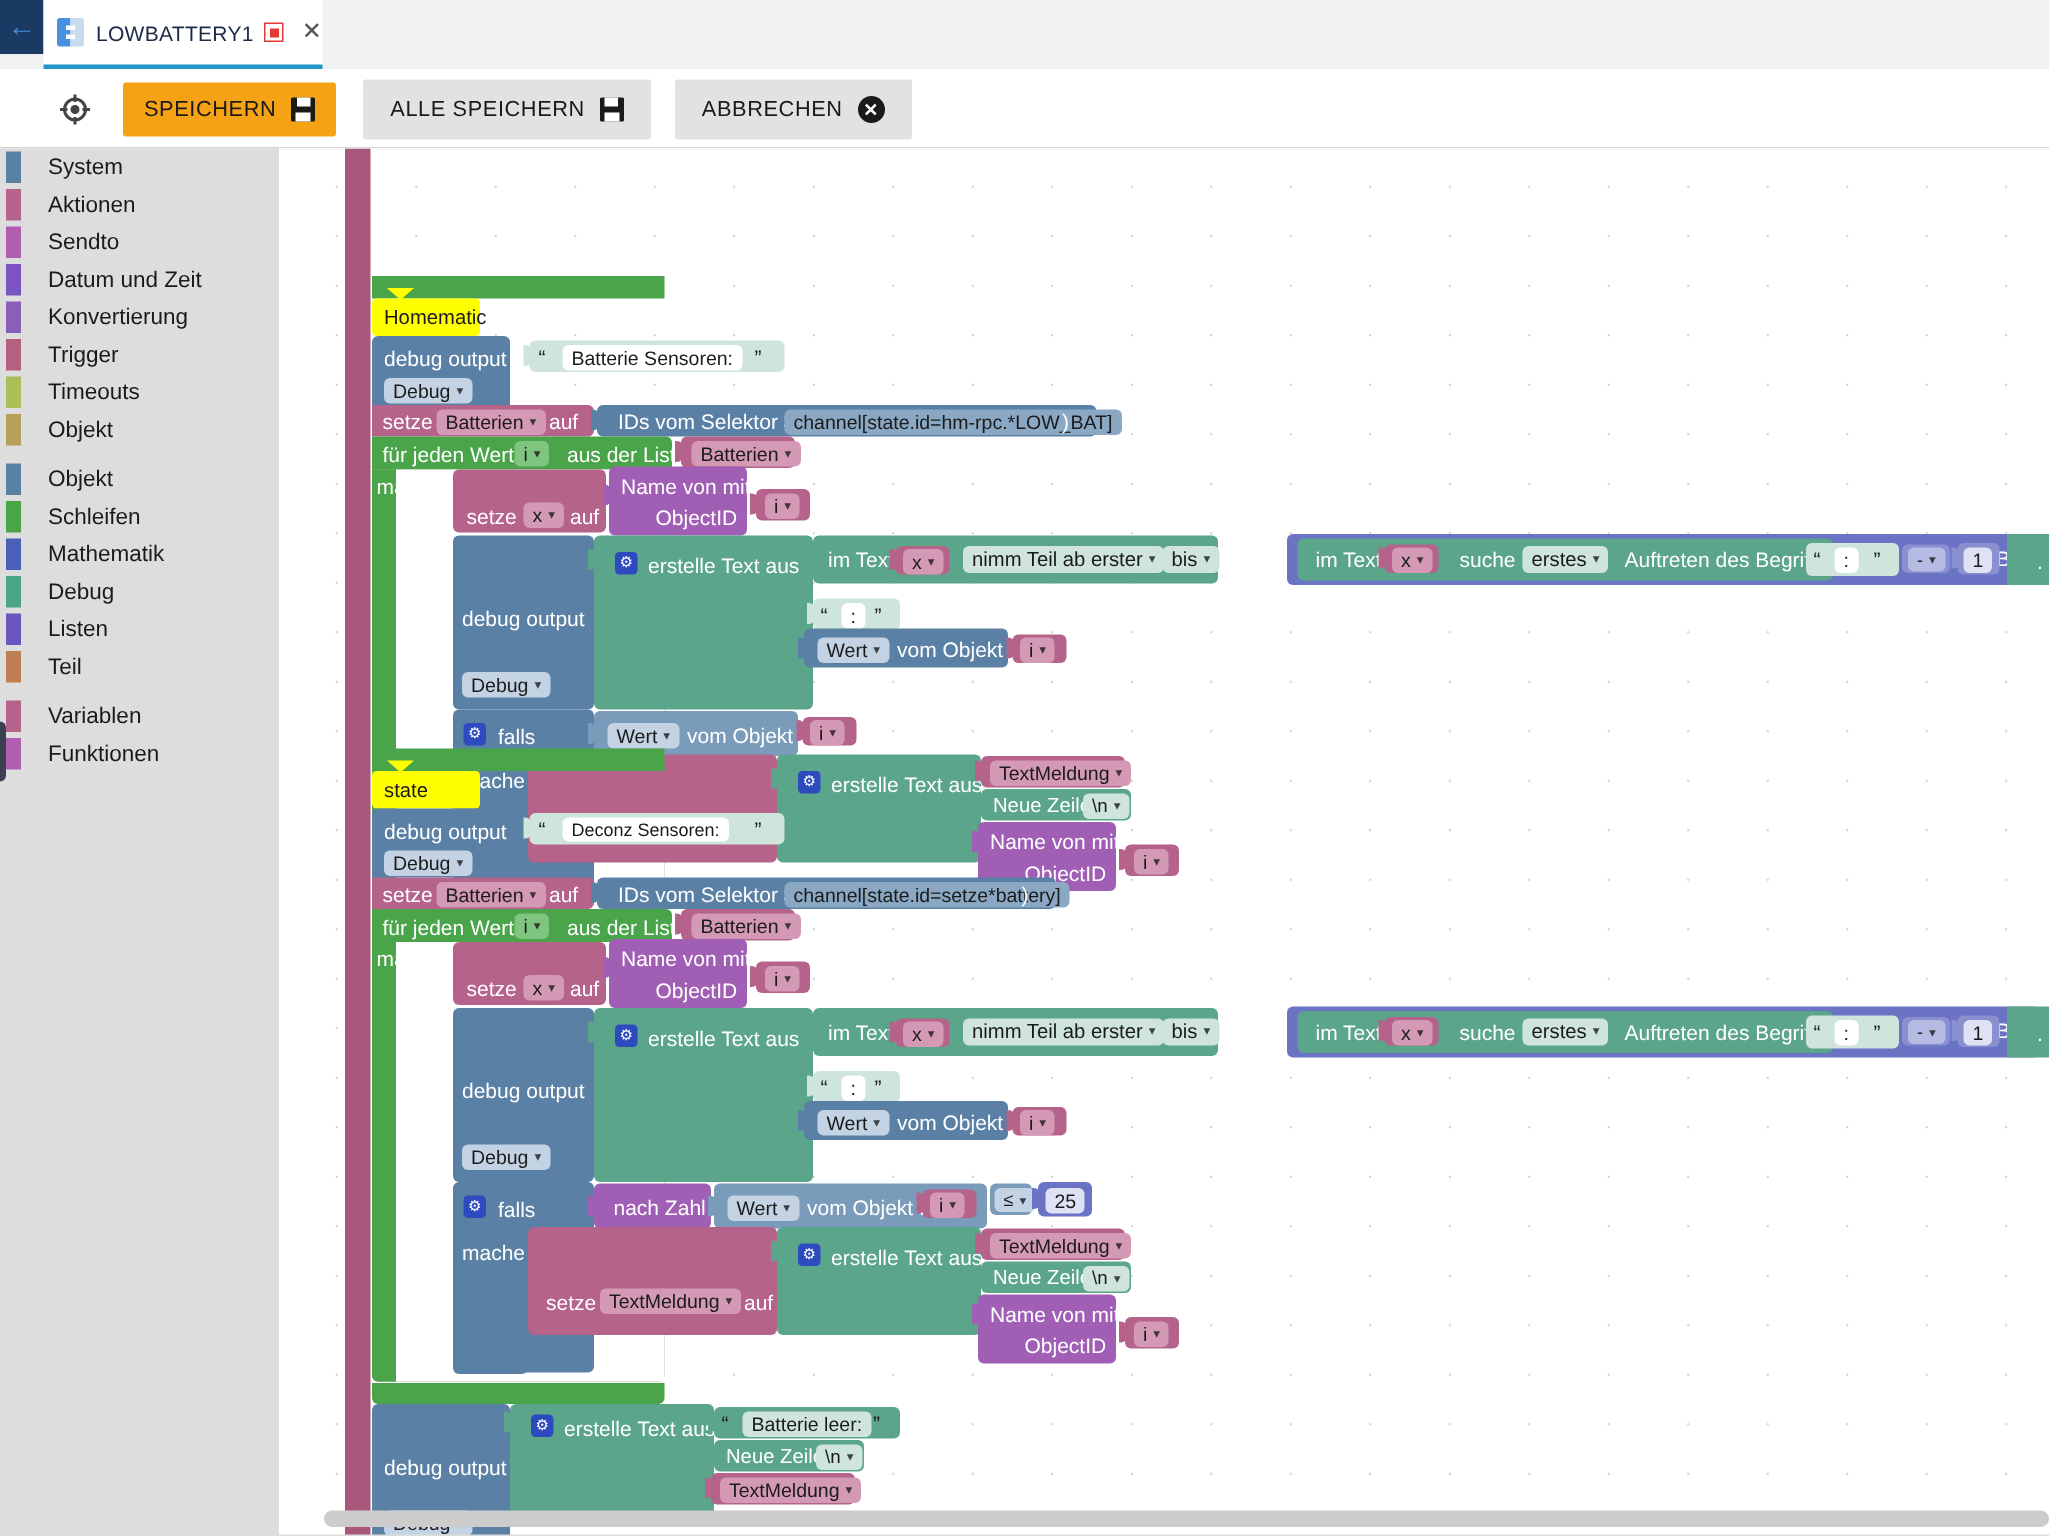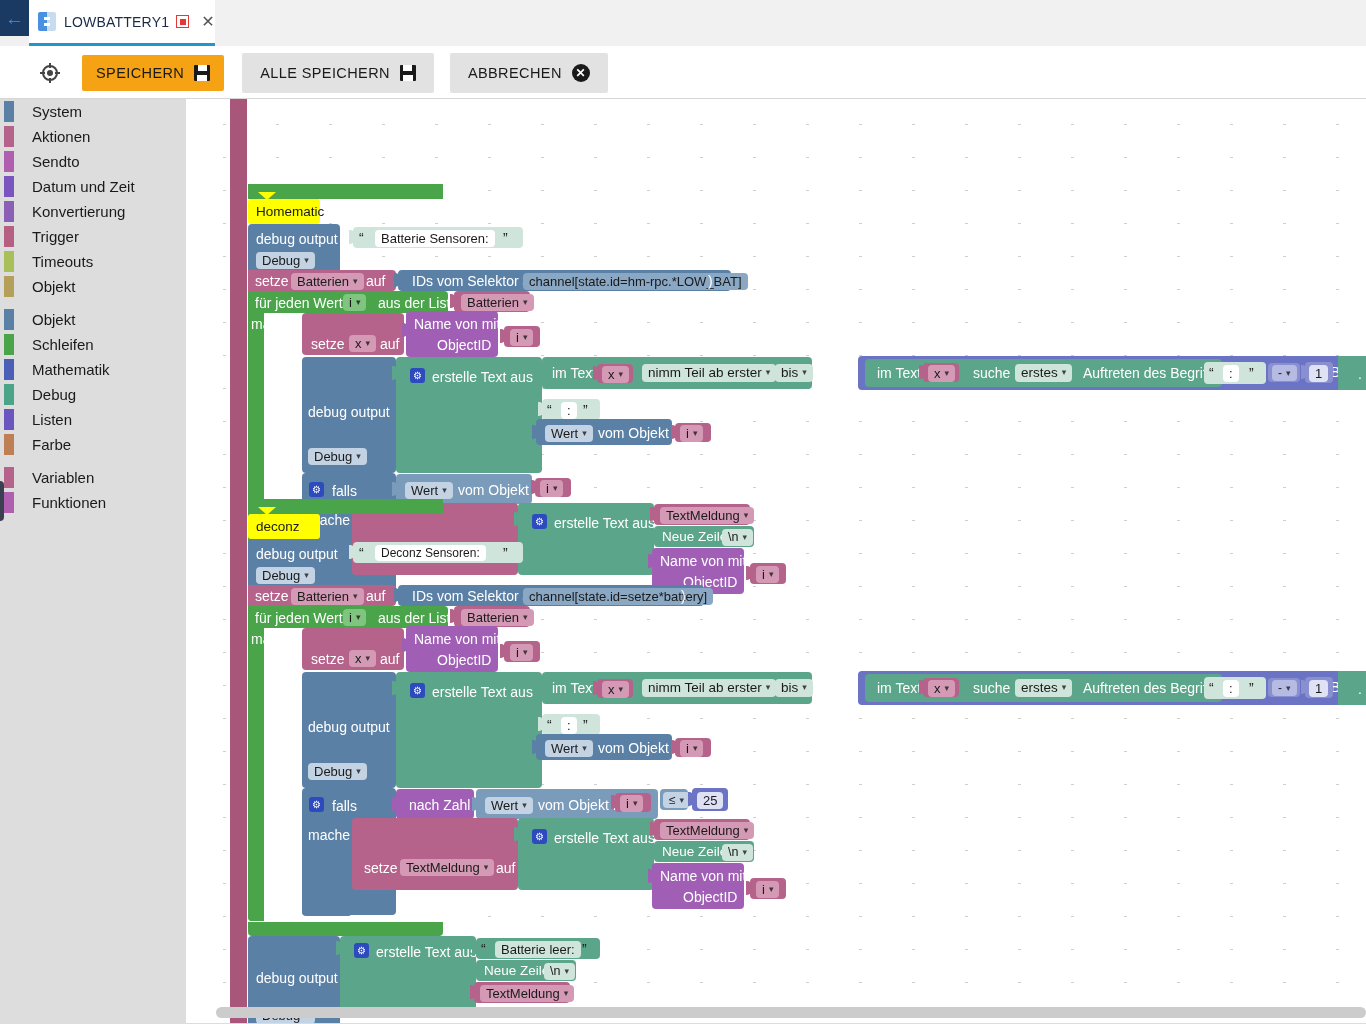--- a/index.html
+++ b/index.html
@@ -221,21 +221,21 @@
     <div class="tb-item">
       <div class="tb-swatch" style="background: rgb(74, 165, 136);"></div>
       <div class="tb-label">Debug</div>
     </div>
     <div class="tb-item">
       <div class="tb-swatch" style="background: rgb(107, 85, 191);"></div>
       <div class="tb-label">Listen</div>
     </div>
     <div class="tb-item">
       <div class="tb-swatch" style="background: rgb(191, 127, 85);"></div>
-      <div class="tb-label">Farbe</div>
+      <div class="tb-label">Teil</div>
     </div>
     <div class="tb-gap"></div>
     <div class="tb-item">
       <div class="tb-swatch" style="background: rgb(181, 99, 139);"></div>
       <div class="tb-label">Variablen</div>
     </div>
     <div class="tb-item">
       <div class="tb-swatch" style="background: rgb(176, 95, 176);"></div>
       <div class="tb-label">Funktionen</div>
     </div>
@@ -471,21 +471,21 @@
         <span class="fld" style="position: absolute; left: 6px; top: 3px; background: rgb(212, 154, 181); color: rgb(26, 26, 26); font-size: 13px;">
           <span>i</span>
           <span class="caret">▾</span>
         </span>
         <span style="position: absolute; left: -4px; top: 3px; width: 6px; height: 14px; background: rgb(181, 99, 139); border-radius: 0px 5px 5px 0px;"></span>
       </div>
       <div class="blk" style="left: 116px; top: 404px; width: 50px; height: 98px; background: rgb(91, 128, 165); border-radius: 0px 0px 4px 4px;"></div>
       <span class="tx" style="position: absolute; left: 122px; top: 414px; font-size: 14px;">mache</span>
       <div class="blk" style="left: 62px; top: 400px; width: 195px; height: 15px; background: rgb(74, 164, 74); border-radius: 0px;"></div>
       <div class="blk" style="left: 62px; top: 415px; width: 72px; height: 25px; background: rgb(255, 255, 0); border-radius: 3px;">
-        <span class="tx tx-dark" style="position: absolute; left: 8px; top: 6px; font-size: 13.5px;">deconz</span>
+        <span class="tx tx-dark" style="position: absolute; left: 8px; top: 6px; font-size: 13.5px;">state</span>
         <span style="position: absolute; left: 10px; top: -7px; width: 0px; height: 0px; border-left: 9px solid transparent; border-right: 9px solid transparent; border-top: 8px solid rgb(255, 255, 0);"></span>
       </div>
       <div class="blk" style="left: 62px; top: 440px; width: 92px; height: 46px; background: rgb(91, 128, 165); border-radius: 4px 4px 0px 0px;">
         <span class="tx" style="position: absolute; left: 8px; top: 8px; font-size: 14px;">debug output</span>
         <span class="fld" style="position: absolute; left: 8px; top: 28px; background: rgb(195, 211, 227); color: rgb(26, 26, 26); font-size: 13px;">
           <span>Debug</span>
           <span class="caret">▾</span>
         </span>
       </div>
       <div class="blk" style="left: 167px; top: 443px; width: 170px; height: 21px; background: rgb(207, 229, 220); border-radius: 4px;">

